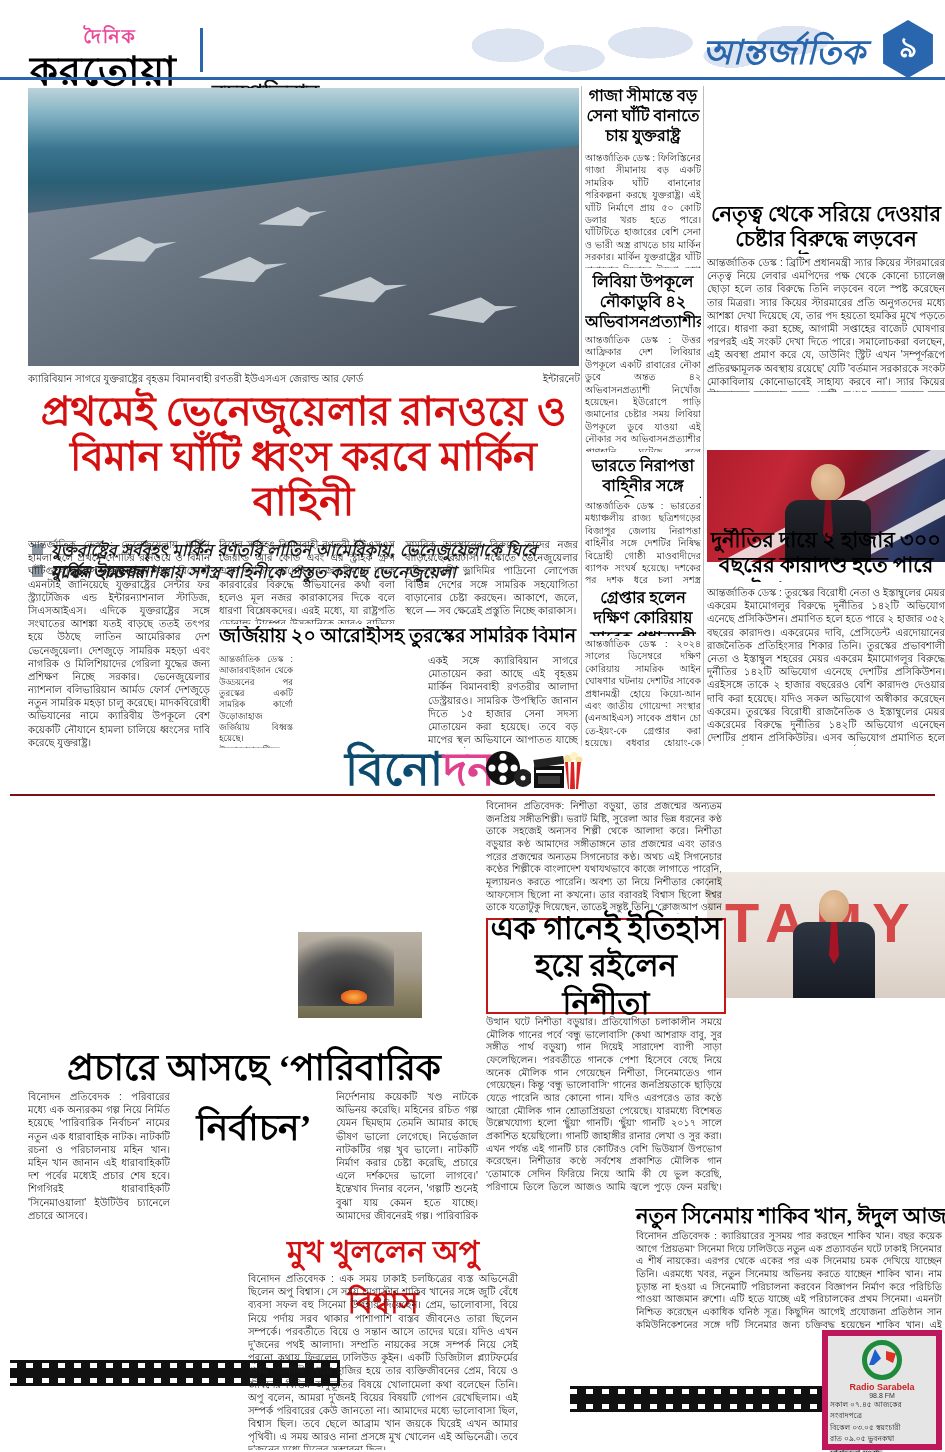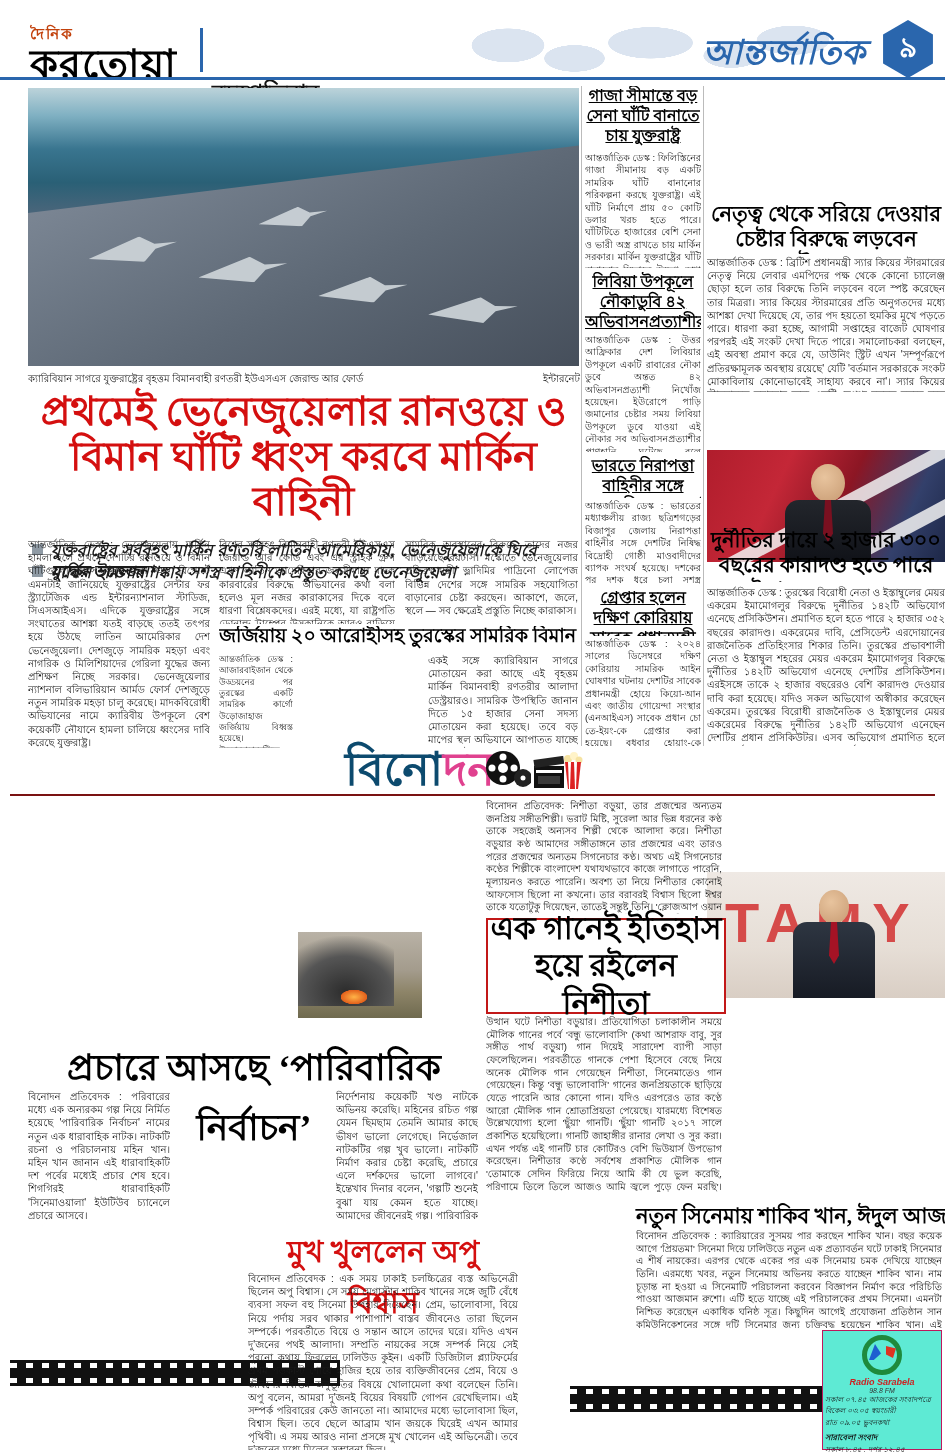--- a/index.html
+++ b/index.html
@@ -3,21 +3,21 @@
 <meta charset="utf-8">
 <style>
   html,body{margin:0;padding:0;background:#8a8a8a;}
   .page{position:relative;width:945px;height:1452px;background:#ffffff;margin:0 auto;
         font-family:"Liberation Sans",sans-serif;overflow:hidden;}
   .abs{position:absolute;}
   .body-txt{font-size:10px;line-height:1.32;text-align:justify;color:#1b1b1b;overflow:hidden;}
   .h-c{font-weight:bold;text-align:center;color:#000;overflow:hidden;}
   .serif{font-family:"Liberation Serif",serif;}
   
-  .brand-top{font-size:15px;font-weight:bold;letter-spacing:2px;color:#c2410c;}
+  .brand-top{font-size:19px;font-weight:bold;letter-spacing:2px;color:#ec4899;text-align:center;}
   .brand{font-size:40px;font-weight:900;color:#000;line-height:.9;letter-spacing:1px;}
   .vrule{width:3px;background:#2a66ad;}
   .day{font-size:23px;font-weight:bold;color:#111;margin-top:47px;}
   .date{font-size:12px;color:#222;margin-top:3px;}
   .section-title{font-size:34px;font-weight:700;color:#2a66ad;font-style:italic;}
   .hex{width:58px;height:58px;background:#2a66ad;clip-path:polygon(50% 0,93% 25%,93% 75%,50% 100%,7% 75%,7% 25%);
        display:flex;align-items:center;justify-content:center;color:#fff;font-size:28px;font-weight:bold;}
   .hdr-rule{height:3px;background:#2a66ad;}
   .map-bg{background:
      radial-gradient(60px 28px at 8% 45%, #dbe4f0 60%, transparent 61%),
@@ -39,40 +39,40 @@
   .tam{position:absolute;font-size:56px;font-weight:900;color:#d43a3a;letter-spacing:10px;top:18px;left:18px;opacity:.9;}
   .ph-crash{background:linear-gradient(180deg,#b9b2a6 0%,#a39b8c 45%,#8d8468 70%,#6f6a4f 100%);}
   .smoke{position:absolute;right:28px;top:4px;width:120px;height:70px;background:radial-gradient(ellipse at 60% 80%,#2c2c2c 0%,#555 45%,transparent 72%);}
   .fire{position:absolute;right:55px;bottom:14px;width:26px;height:14px;background:radial-gradient(#ffb347,#e2611c 70%,transparent 75%);}
   
   .lead-cap{font-size:10px;color:#222;}
   .lead-h{font-size:40px;line-height:1.12;font-weight:900;color:#d40f0f;text-align:center;}
   .bullet-row{display:flex;align-items:flex-start;gap:8px;margin-top:48px;}
   .sq{width:11px;height:11px;background:#8f9aa4;margin-top:4px;flex:none;}
   .bullet-t{font-size:16.5px;font-weight:bold;font-style:italic;color:#1a1a1a;line-height:1.25;}
-  .h-sm{font-size:16px;line-height:1.25;text-decoration:underline;}
+  .h-sm{font-size:16px;line-height:1.25;}
   .h-md{font-size:21px;line-height:1.2;}
   .h-geo{font-size:19px;line-height:1.1;text-align:left;}
   .colrule-l{border-left:1px solid #bbb;}
   
   .strip{height:26px;background:#111;position:relative;}
   .strip:before,.strip:after{content:"";position:absolute;left:0;right:0;height:5px;
      background:repeating-linear-gradient(90deg,#fff 0 7px,transparent 7px 16px);}
   .strip:before{top:3px}.strip:after{bottom:3px}
   .banner-title{font-size:46px;font-weight:900;line-height:1;}
   .bt-a{color:#0c4a6e}.bt-b{color:#e0418f}
   .red-rule{height:2px;background:#7a1212;}
   
   .nbox{border:2.5px solid #c21818;background:#fff;display:flex;align-items:center;justify-content:center;}
   .nbox-t{font-size:31px;font-weight:900;color:#000;text-align:center;line-height:1.2;}
   .h-pra{font-size:36px;font-weight:900;color:#000;text-align:center;}
   .h-apu{font-size:30px;font-weight:900;color:#d40f0f;text-align:center;}
   .h-shk{font-size:21px;font-weight:900;color:#000;text-align:center;}
   
-  .ad{border:1px solid #be185d;background:#5eead4;font-style:italic;}
+  .ad{border:6px solid #be185d;background:#e5e5e5;}
   .ad-brand{font-size:9px;font-weight:bold;color:#c22;text-align:center;}
   .ad-freq{font-size:7px;color:#333;text-align:center;}
   .ad-line{font-size:7.5px;color:#111;line-height:1.5;}
   .ad-news{font-size:8px;font-weight:bold;color:#111;margin-top:3px;}
   .logo-ring{width:30px;height:30px;border-radius:50%;border:5px solid #1e8a3c;position:relative;margin:2px auto;}
   .logo-ring i{position:absolute;left:2px;top:4px;width:12px;height:16px;background:#1e5fd0;clip-path:polygon(0 100%,50% 0,100% 60%,40% 100%);}
   .logo-ring b{position:absolute;right:1px;top:6px;width:10px;height:12px;background:#d32;clip-path:polygon(0 0,100% 20%,70% 100%,0 70%);}
 </style>
 </head>
 <body>

